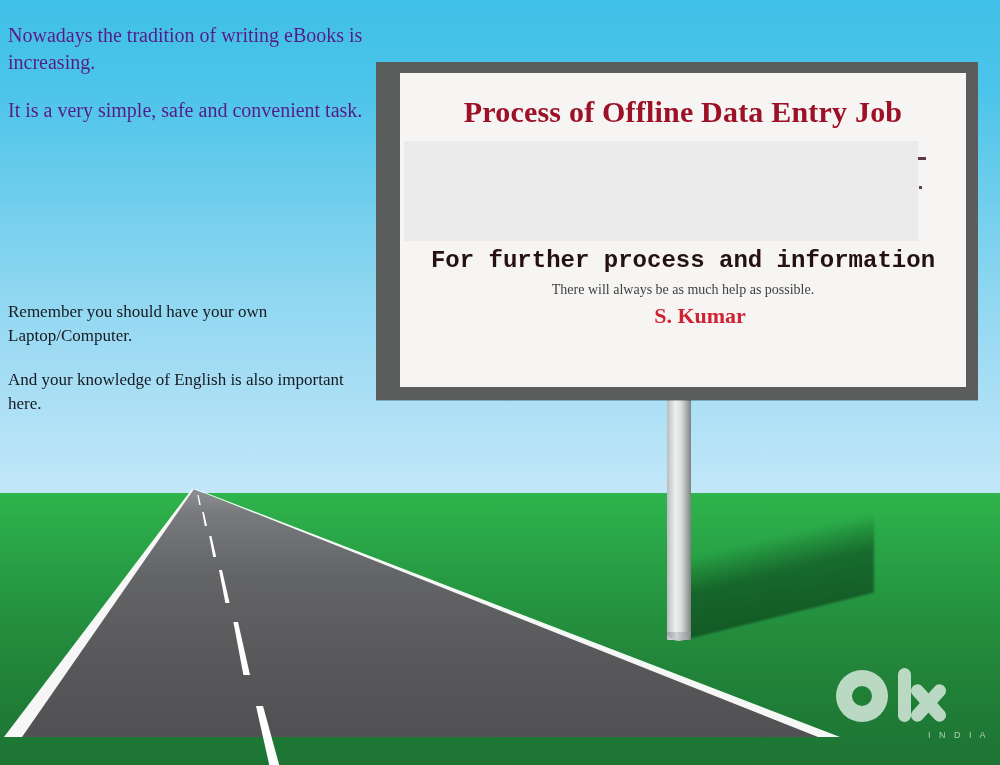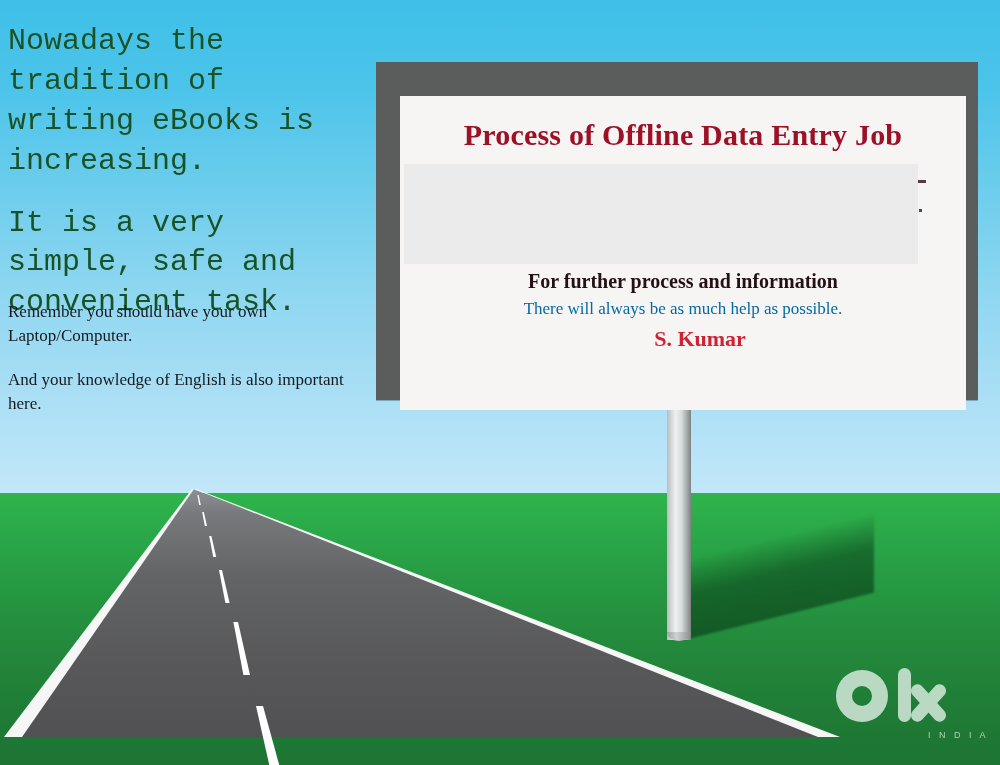--- a/index.html
+++ b/index.html
@@ -111,21 +111,20 @@
     box-sizing: border-box;
     padding: 11px 12px 13px 24px;
   }
   .billboard-face {
     position: relative;
     width: 100%;
     height: 100%;
     background: #f6f5f4;
     box-sizing: border-box;
     overflow: hidden;
-    margin-top: 23px;
   }
   .bb-title {
     margin: 0;
     padding: 22px 6px 0 6px;
     text-align: center;
     font-size: 30px;
     font-weight: bold;
     color: #9d1127;
     letter-spacing: 0.2px;
     line-height: 1.1;
@@ -157,29 +156,29 @@
   }
   .bb-body {
     position: absolute;
     left: 0;
     top: 172px;
     width: 100%;
     text-align: center;
   }
   .bb-line-1,
   .bb-line-2 {
-    font-size: 20px;
+    font-size: 24px;
     font-weight: bold;
     color: #241015;
     line-height: 1.32;
-    font-family: Liberation Serif, serif;
+    font-family: Liberation Mono, monospace;
   }
   .bb-line-3 {
-    font-size: 17px;
-    color: #0369a1;
+    font-size: 14px;
+    color: #404040;
     line-height: 1.55;
     margin-top: 2px;
     font-family: "Liberation Serif", "DejaVu Serif", serif;
   }
   .bb-signature {
     font-size: 22px;
     font-weight: bold;
     color: #cf2233;
     line-height: 1.4;
     margin-top: 1px;
@@ -188,24 +187,24 @@
   }
 
   
   .copy-block {
     position: absolute;
     left: 8px;
   }
   .copy-head {
     top: 22px;
     width: 360px;
-    color: #14532d;
-    font-size: 30px;
+    color: #4c1d95;
+    font-size: 20px;
     line-height: 1.33;
-    font-family: Liberation Mono, monospace;
+    font-family: Liberation Serif, serif;
     text-shadow: 0 0 1px rgba(180,200,120,0.4);
   }
   .copy-head p { margin: 0 0 22px 0; }
   .copy-head p:last-child { margin-bottom: 0; }
 
   .copy-sub {
     top: 300px;
     width: 352px;
     color: #151a20;
     font-size: 17px;

